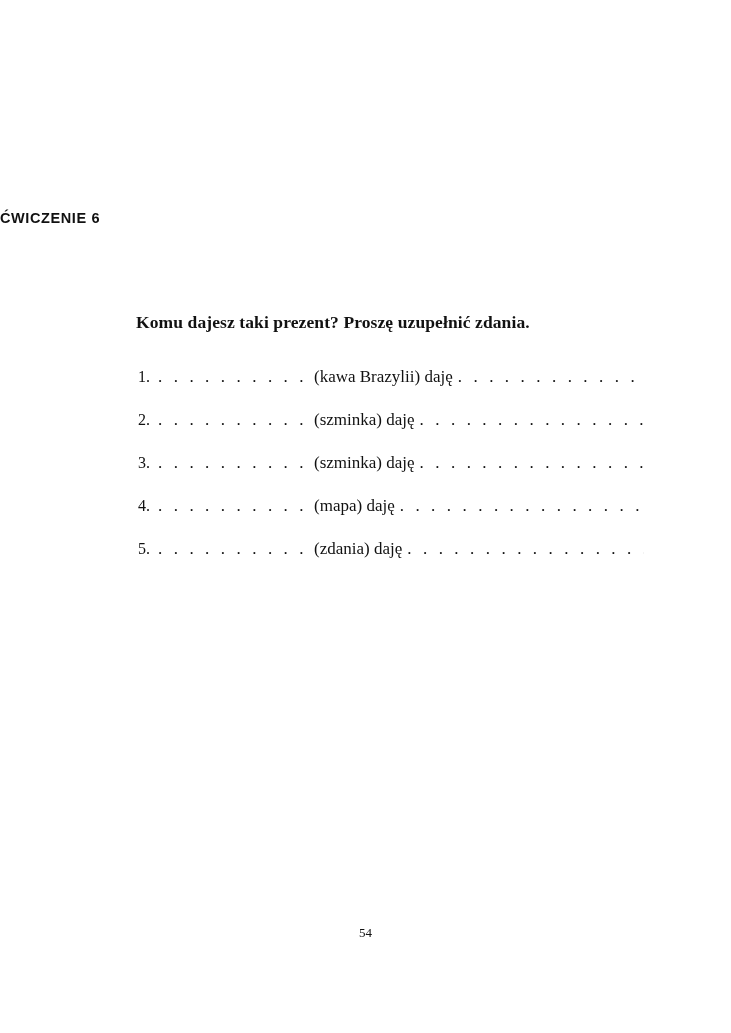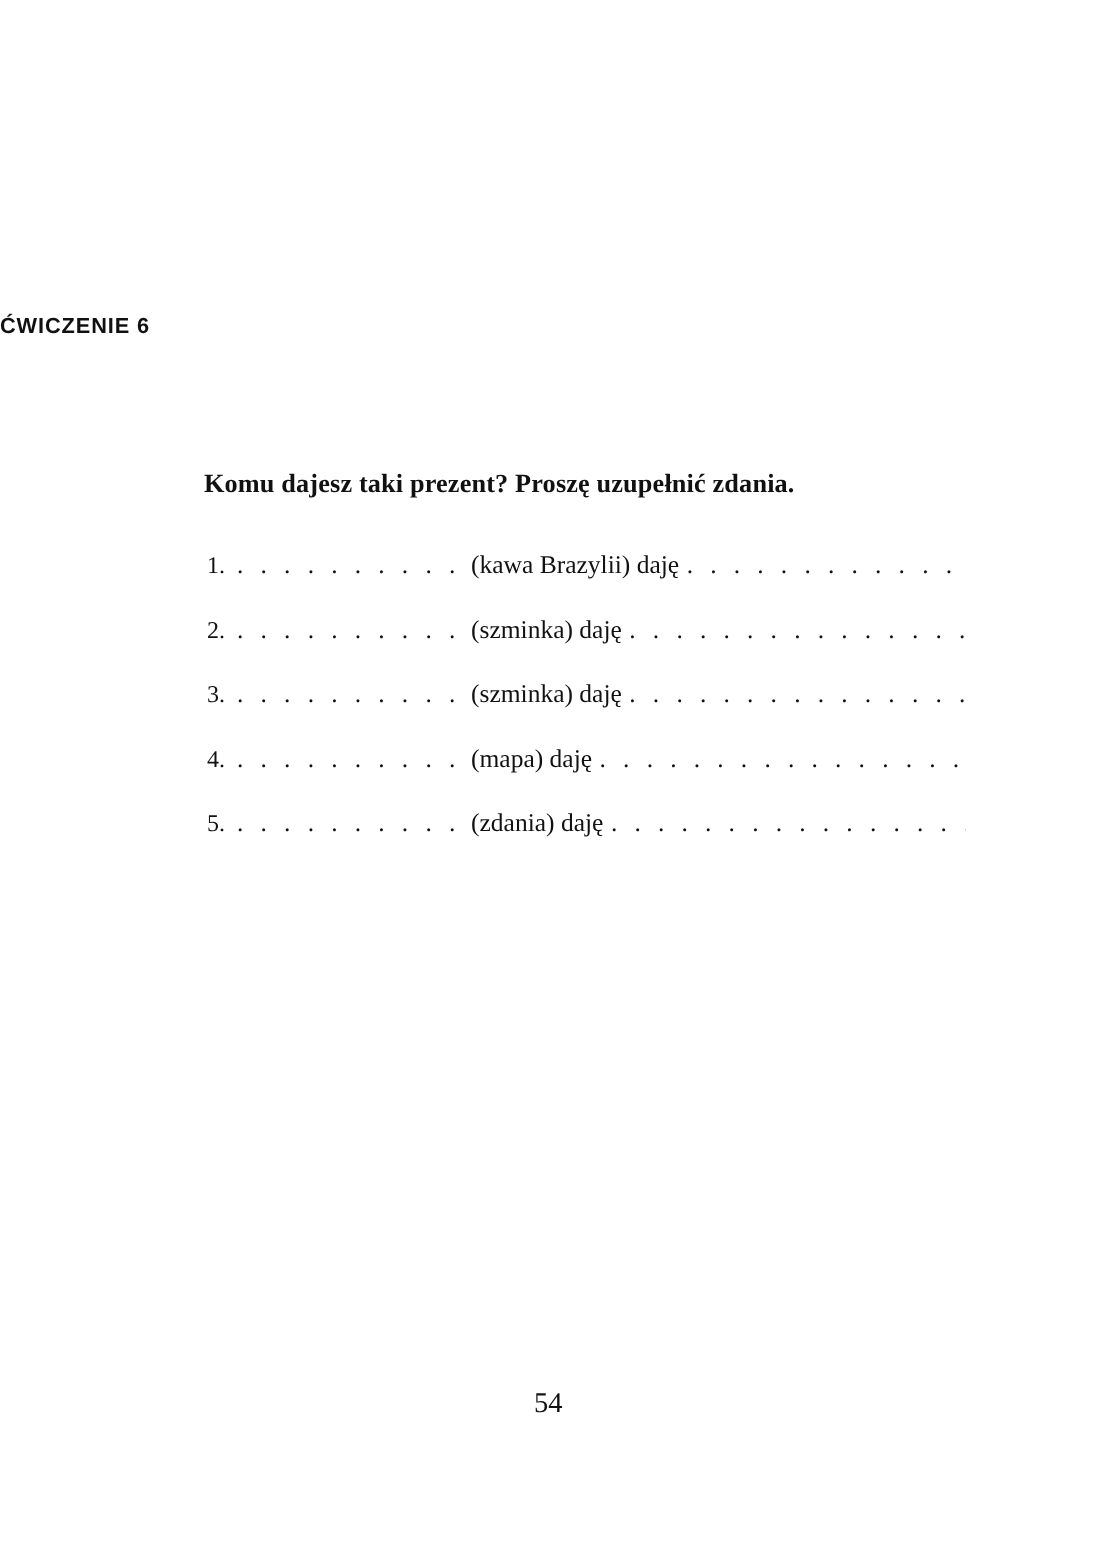--- a/index.html
+++ b/index.html
@@ -88,21 +88,21 @@
     font-size: 17px;
     color: #111111;
     padding-left: 4px;
   }
   .page-number {
     position: absolute;
     top: 925px;
     left: 0;
     width: 731px;
     text-align: center;
-    font-size: 19px;
+    font-size: 13px;
     color: #111111;
   }
 </style>
 </head>
 <body>
 
 <div class="page">
 
   <div class="exercise-title">ĆWICZENIE 6</div>
 

